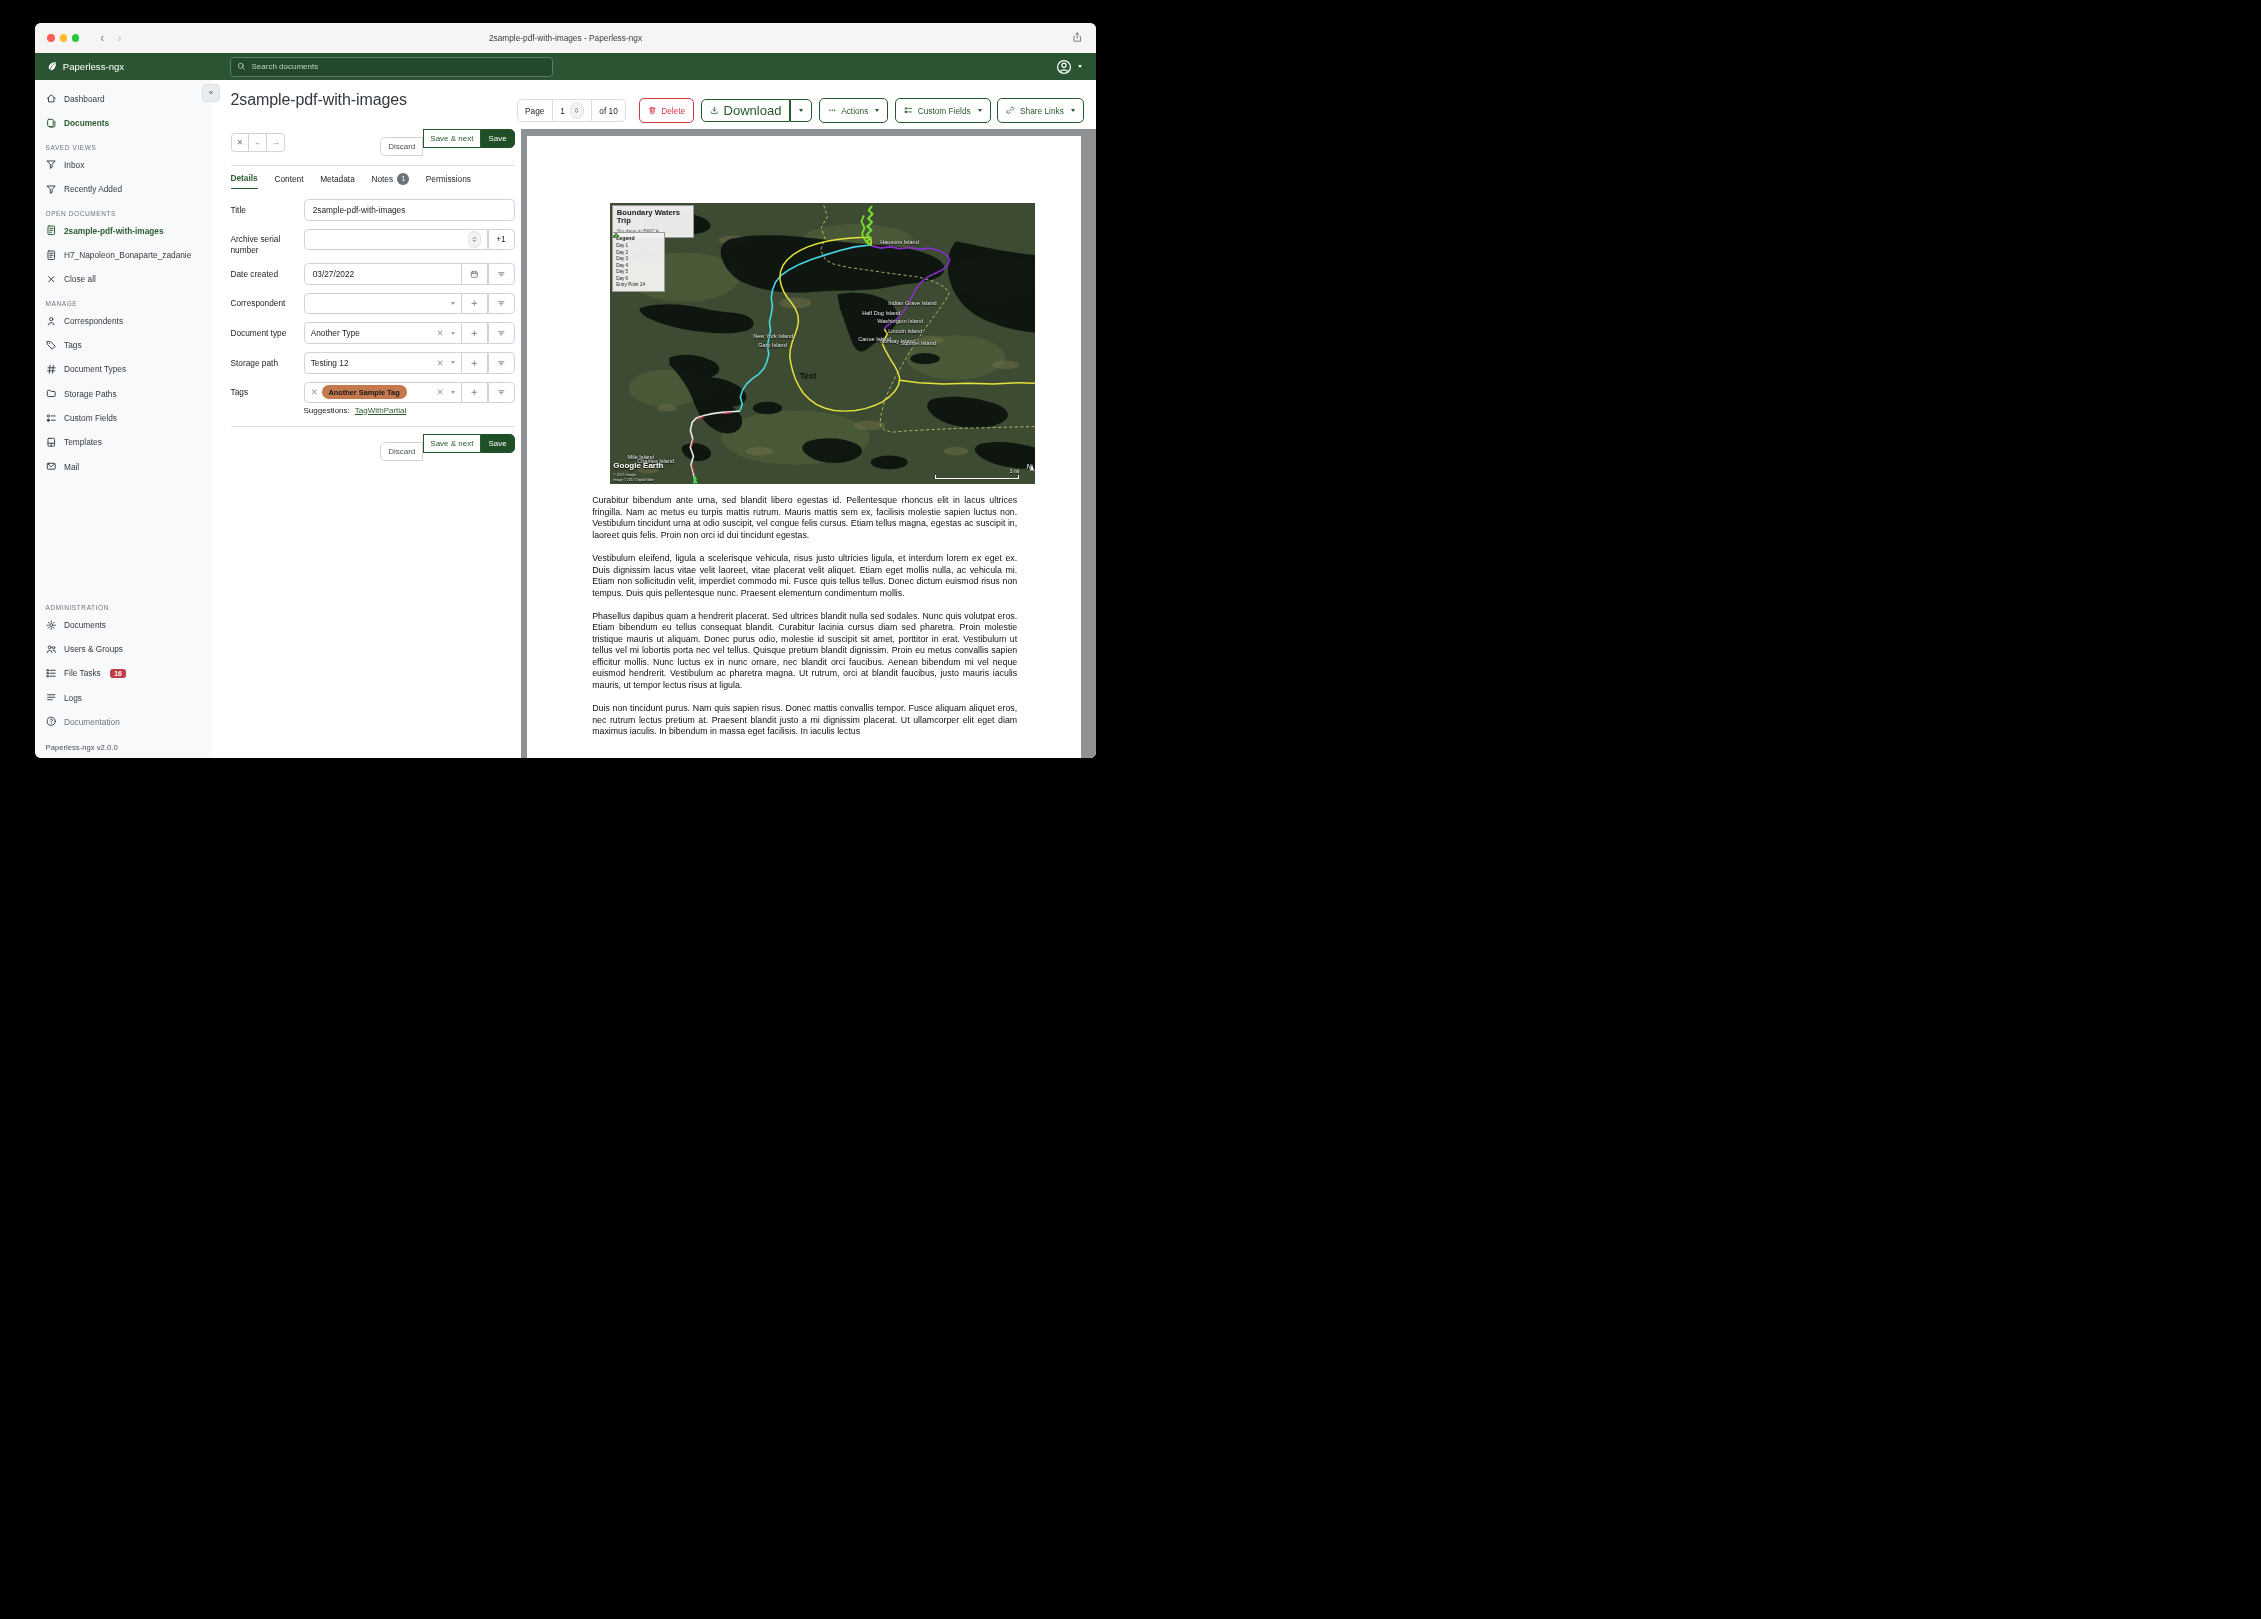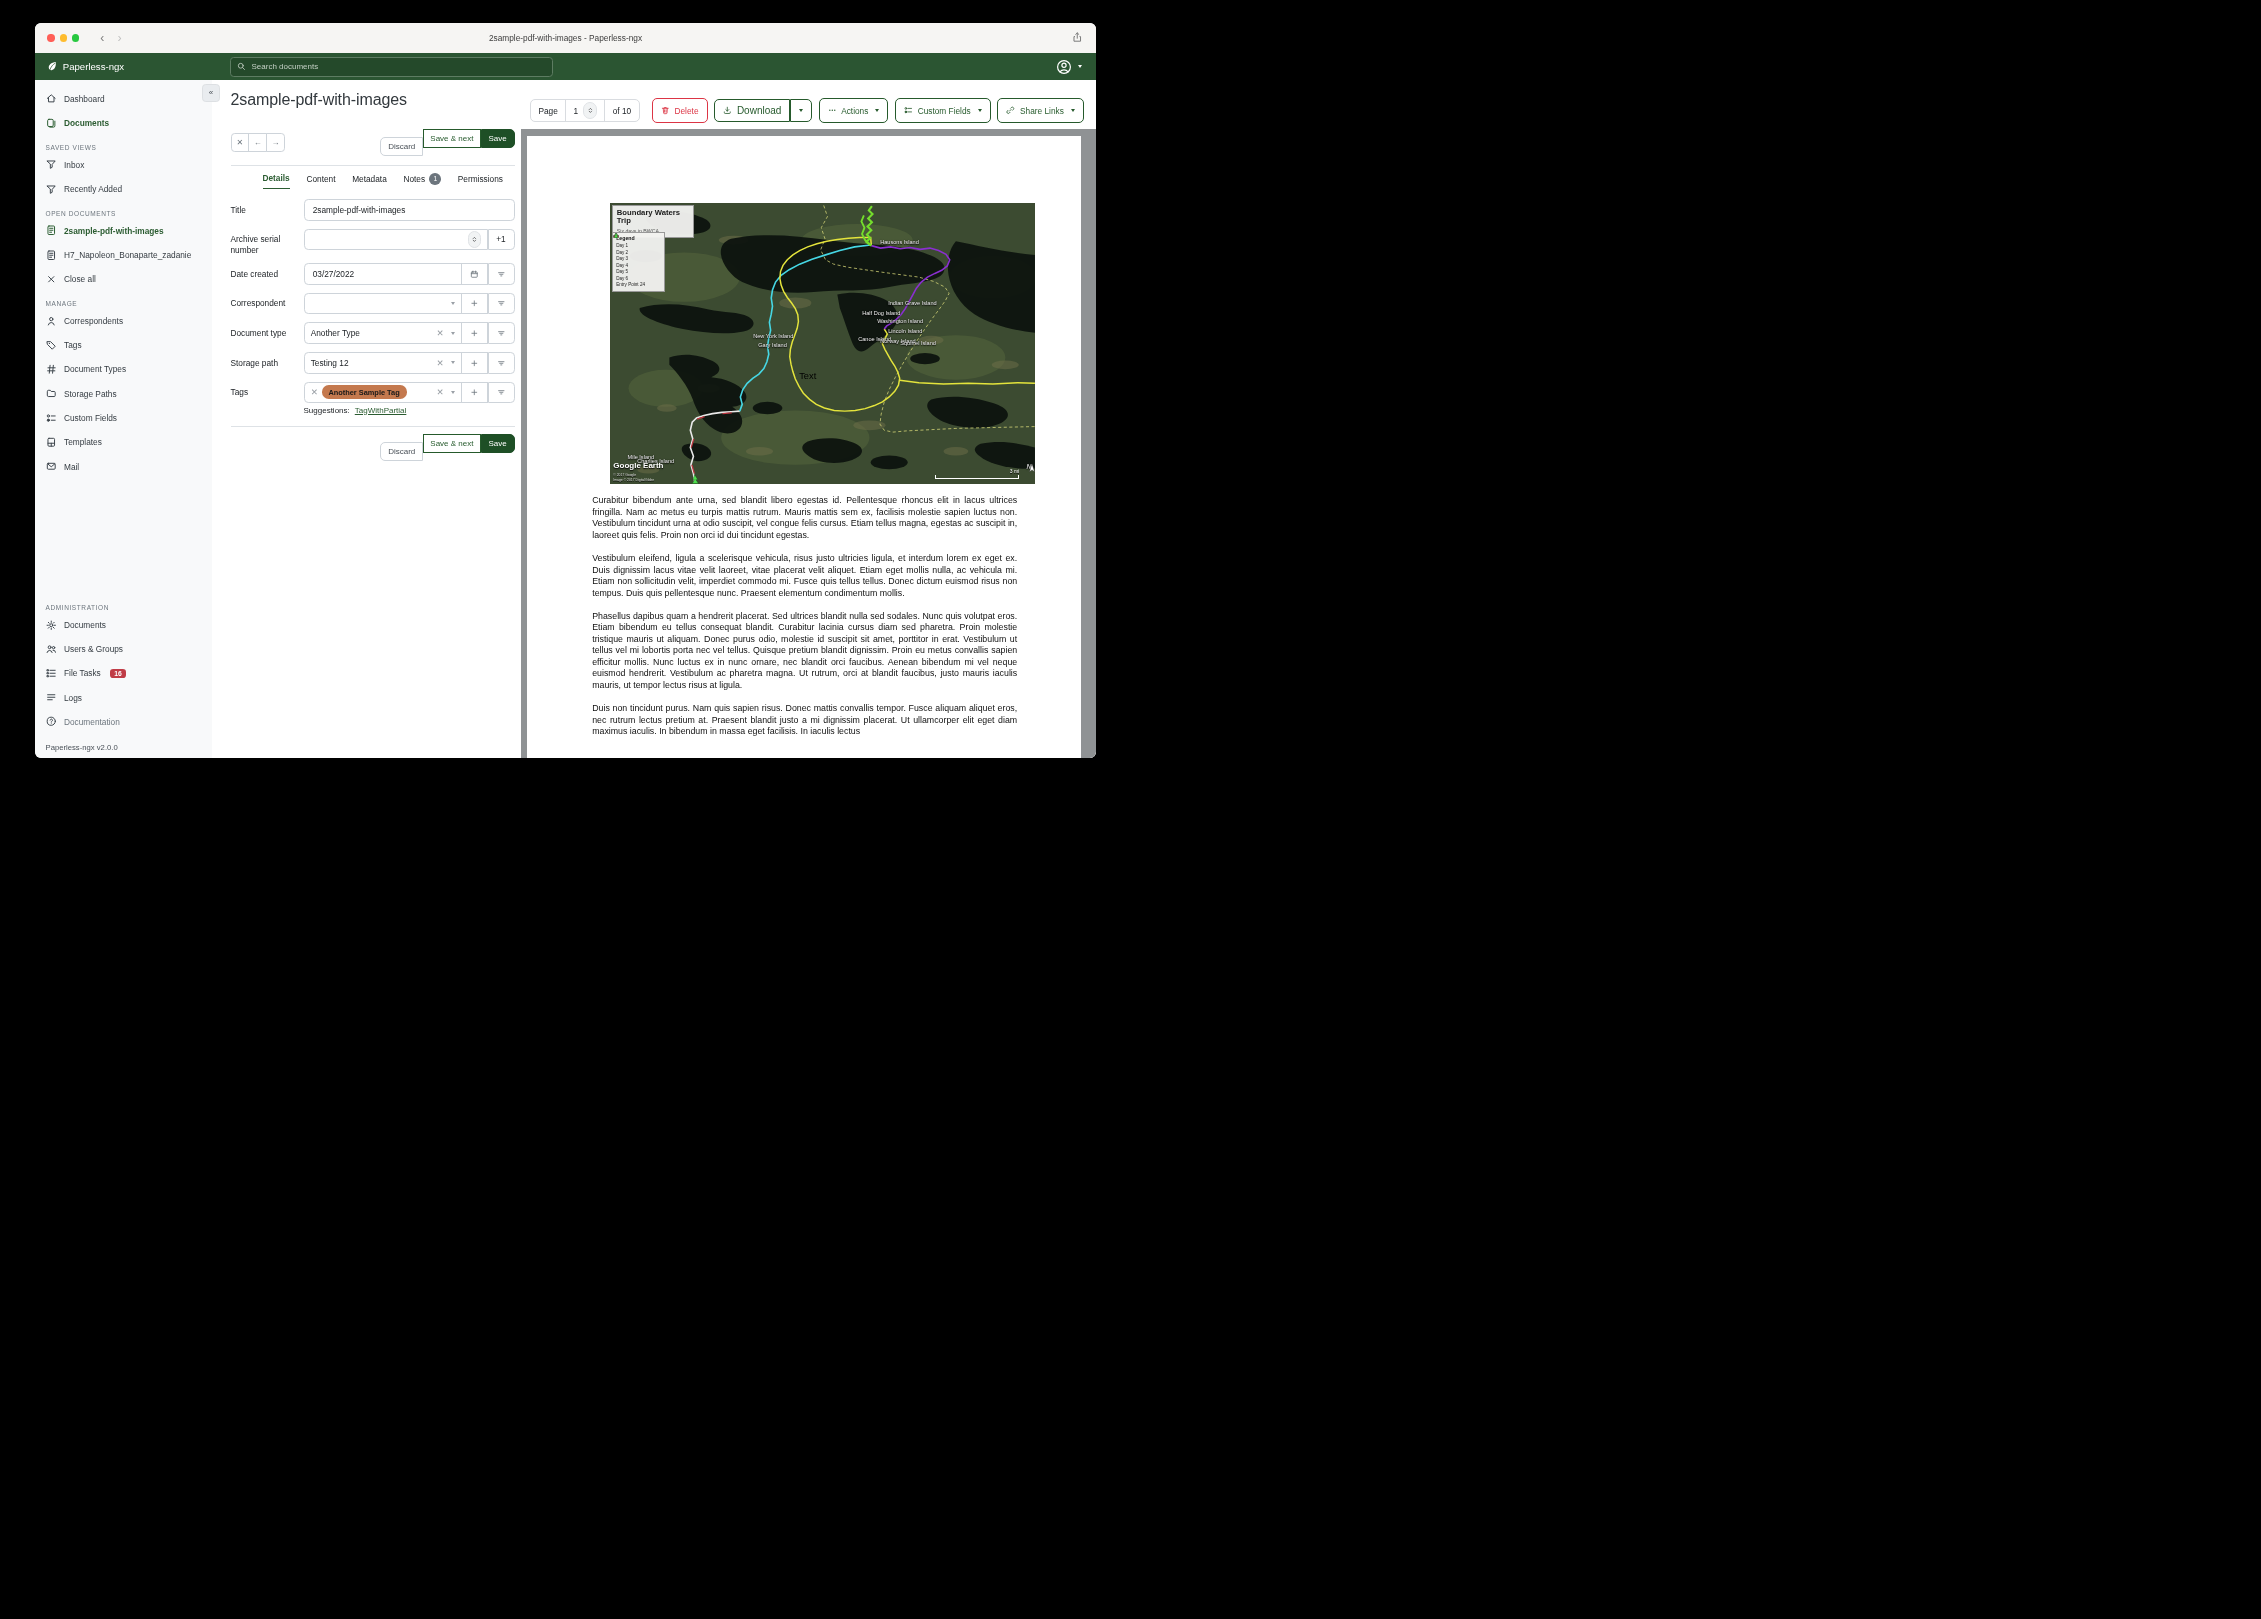--- a/index.html
+++ b/index.html
@@ -36,42 +36,42 @@
   .side-doc{position:absolute;left:0;right:0;bottom:22px;}
   .side-version{position:absolute;left:10.5px;bottom:6.2px;font-size:7.7px;color:#495057;}
   .badge-red{background:#c03c46;color:#fff;font-size:6.8px;font-weight:700;border-radius:3.1px;padding:1.2px 4.3px;margin-left:1.2px;}
   
   .content{position:absolute;left:177px;top:57px;right:0;bottom:0;background:#fff;}
   .doc-title{position:absolute;left:18.5px;top:10.5px;font-size:16px;font-weight:500;color:#32383d;margin:0;letter-spacing:-0.1px;}
   .toolbar{position:absolute;top:18px;right:12.3px;display:flex;gap:6.8px;align-items:center;}
   .btn{height:25px;border-radius:5px;font-size:8.3px;display:inline-flex;align-items:center;gap:5px;padding:0 8px;background:#fff;border:0.6px solid #265a2c;color:#265a2c;box-sizing:border-box;}
   .btn.red{border-color:#dc3545;color:#dc3545;}
   .group{display:inline-flex;align-items:stretch;}
-  .group .seg{border:0.6px solid #265a2c;background:#fff;color:#265a2c;display:flex;align-items:center;gap:5px;padding:0 8px;font-size:10px;height:23px;box-sizing:border-box;}
+  .group .seg{border:0.6px solid #265a2c;background:#fff;color:#265a2c;display:flex;align-items:center;gap:5px;padding:0 8px;font-size:13px;height:23px;box-sizing:border-box;}
   .group .seg + .seg{margin-left:-0.6px;}
   .group .seg:first-child{border-radius:5px 0 0 5px;}
   .group .seg:last-child{border-radius:0 5px 5px 0;}
   .pagegrp{display:inline-flex;border:0.6px solid #d9dce0;border-radius:5px;overflow:hidden;background:#fff;height:23px;box-sizing:border-box;align-items:stretch;margin-right:5.6px;}
   .pagegrp .pseg{display:flex;align-items:center;padding:0 7.4px;font-size:8.3px;color:#212529;}
   .pagegrp .pseg + .pseg{border-left:0.6px solid #d9dce0;}
   .stepper{width:11.7px;height:15.4px;background:#f1f3f4;border:0.6px solid #e0e3e6;border-radius:7.4px;display:flex;flex-direction:column;align-items:center;justify-content:center;color:#333;margin-left:5px;}
   .cv{width:0;height:0;border-left:2.5px solid transparent;border-right:2.5px solid transparent;border-top:3.1px solid currentColor;display:inline-block;margin-left:1.9px;}
   
   .form-area{position:absolute;left:18.5px;top:49px;width:284px;}
   .btn-row{display:flex;justify-content:space-between;align-items:center;}
   .minigrp{display:inline-flex;}
   .minigrp .mseg{width:18.5px;height:18.5px;border:0.6px solid #ced4da;background:#fff;color:#6c757d;display:flex;align-items:center;justify-content:center;box-sizing:border-box;font-size:8px;}
   .minigrp .mseg + .mseg{margin-left:-0.6px;}
   .minigrp .mseg:first-child{border-radius:3.7px 0 0 3.7px;}
   .minigrp .mseg:last-child{border-radius:0 3.7px 3.7px 0;}
   .savegrp .seg{height:18.5px;font-size:8px;padding:0 6.8px;}
   .savegrp .seg.gray{border-color:#ced4da;color:#495057;margin-top:8px;}
   .savegrp .seg.fill{background:#1e4f26;border-color:#1e4f26;color:#fff;}
   hr.div{border:none;border-top:0.6px solid #dee2e6;margin:9.3px 0 6.2px;}
-  .tabs{display:flex;gap:16.7px;align-items:center;height:18.5px;margin-left:32px;}
+  .tabs{display:flex;gap:16.7px;align-items:center;height:18.5px;}
   .tab{font-size:8.3px;color:#212529;padding-bottom:5px;display:flex;align-items:center;gap:4.3px;}
   .tab.active{color:#2b5c31;font-weight:700;border-bottom:1.9px solid #2b5c31;}
   .badge-gray{background:#6c757d;color:#fff;border-radius:50%;width:11.7px;height:11.7px;font-size:6.8px;display:inline-flex;align-items:center;justify-content:center;font-weight:400;}
   .frows{margin-top:8.6px;}
   .frow{display:flex;margin-bottom:8px;}
   .flabel{width:73px;flex:none;font-size:8.3px;color:#212529;padding-top:5.6px;line-height:10.5px;}
   .fctl{flex:1;display:flex;align-items:stretch;}
   .iseg{border:0.6px solid #ced4da;background:#fff;box-sizing:border-box;height:21.6px;display:flex;align-items:center;color:#6c757d;}
   .iseg + .iseg{margin-left:-0.6px;}
   .iseg:first-child{border-radius:4.3px 0 0 4.3px;}

